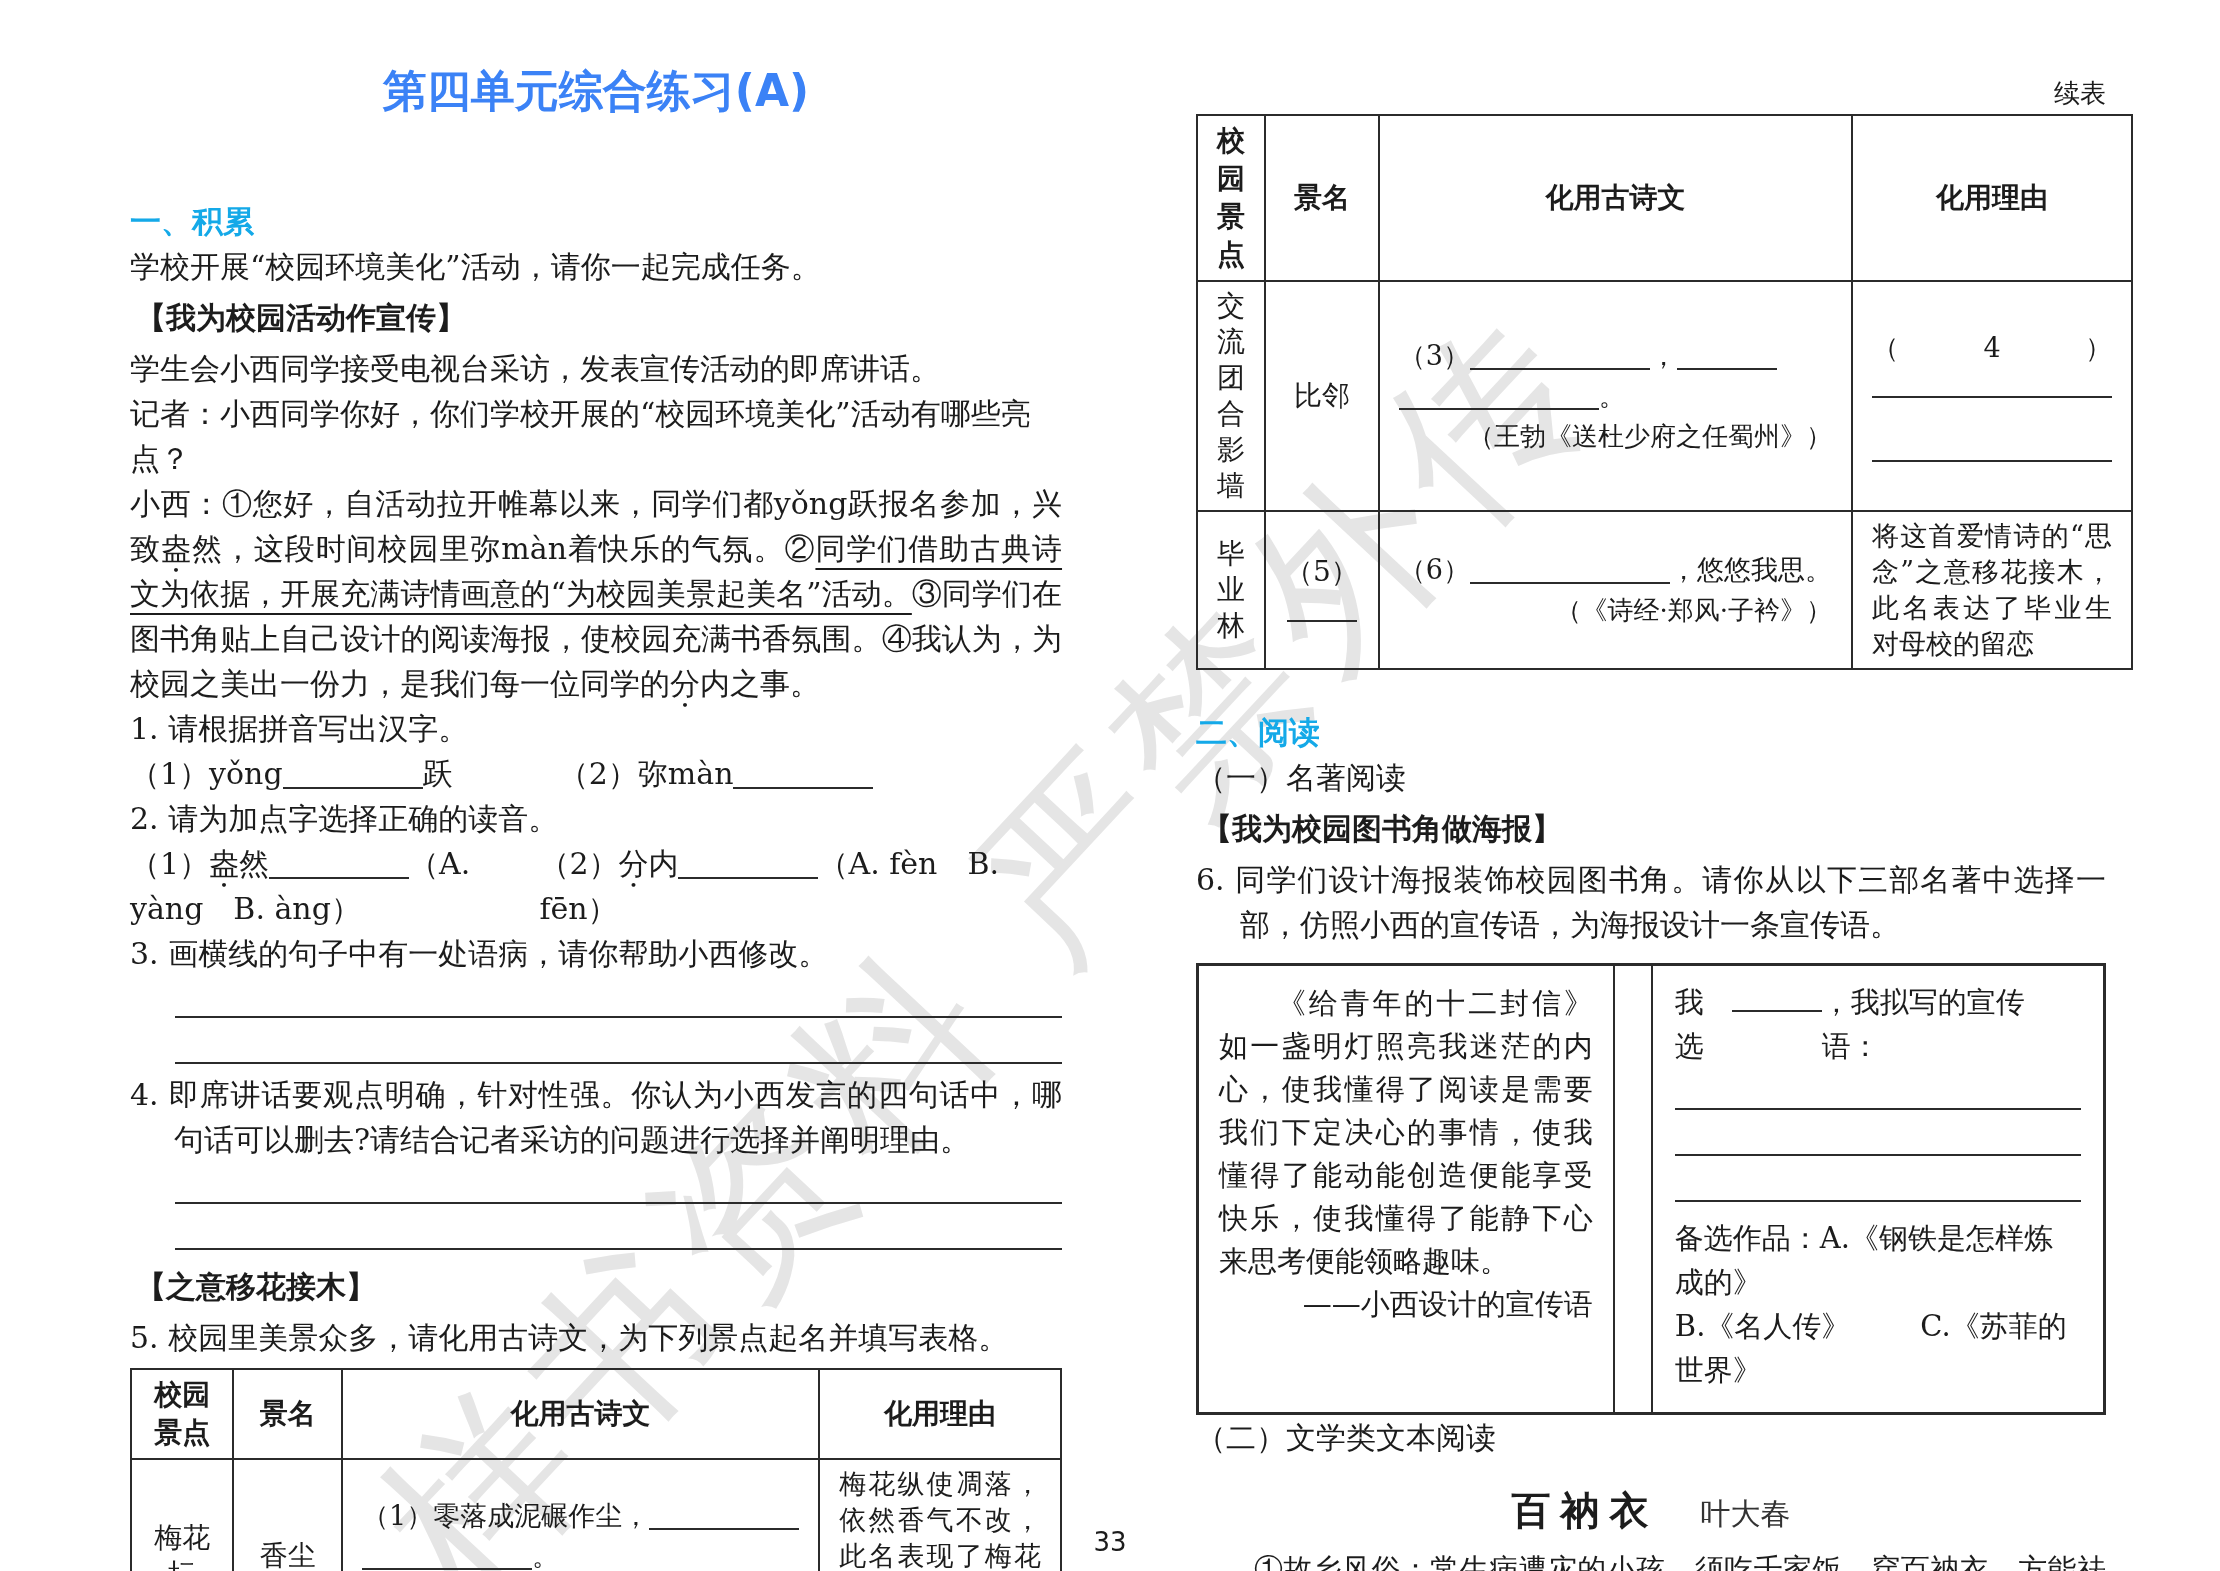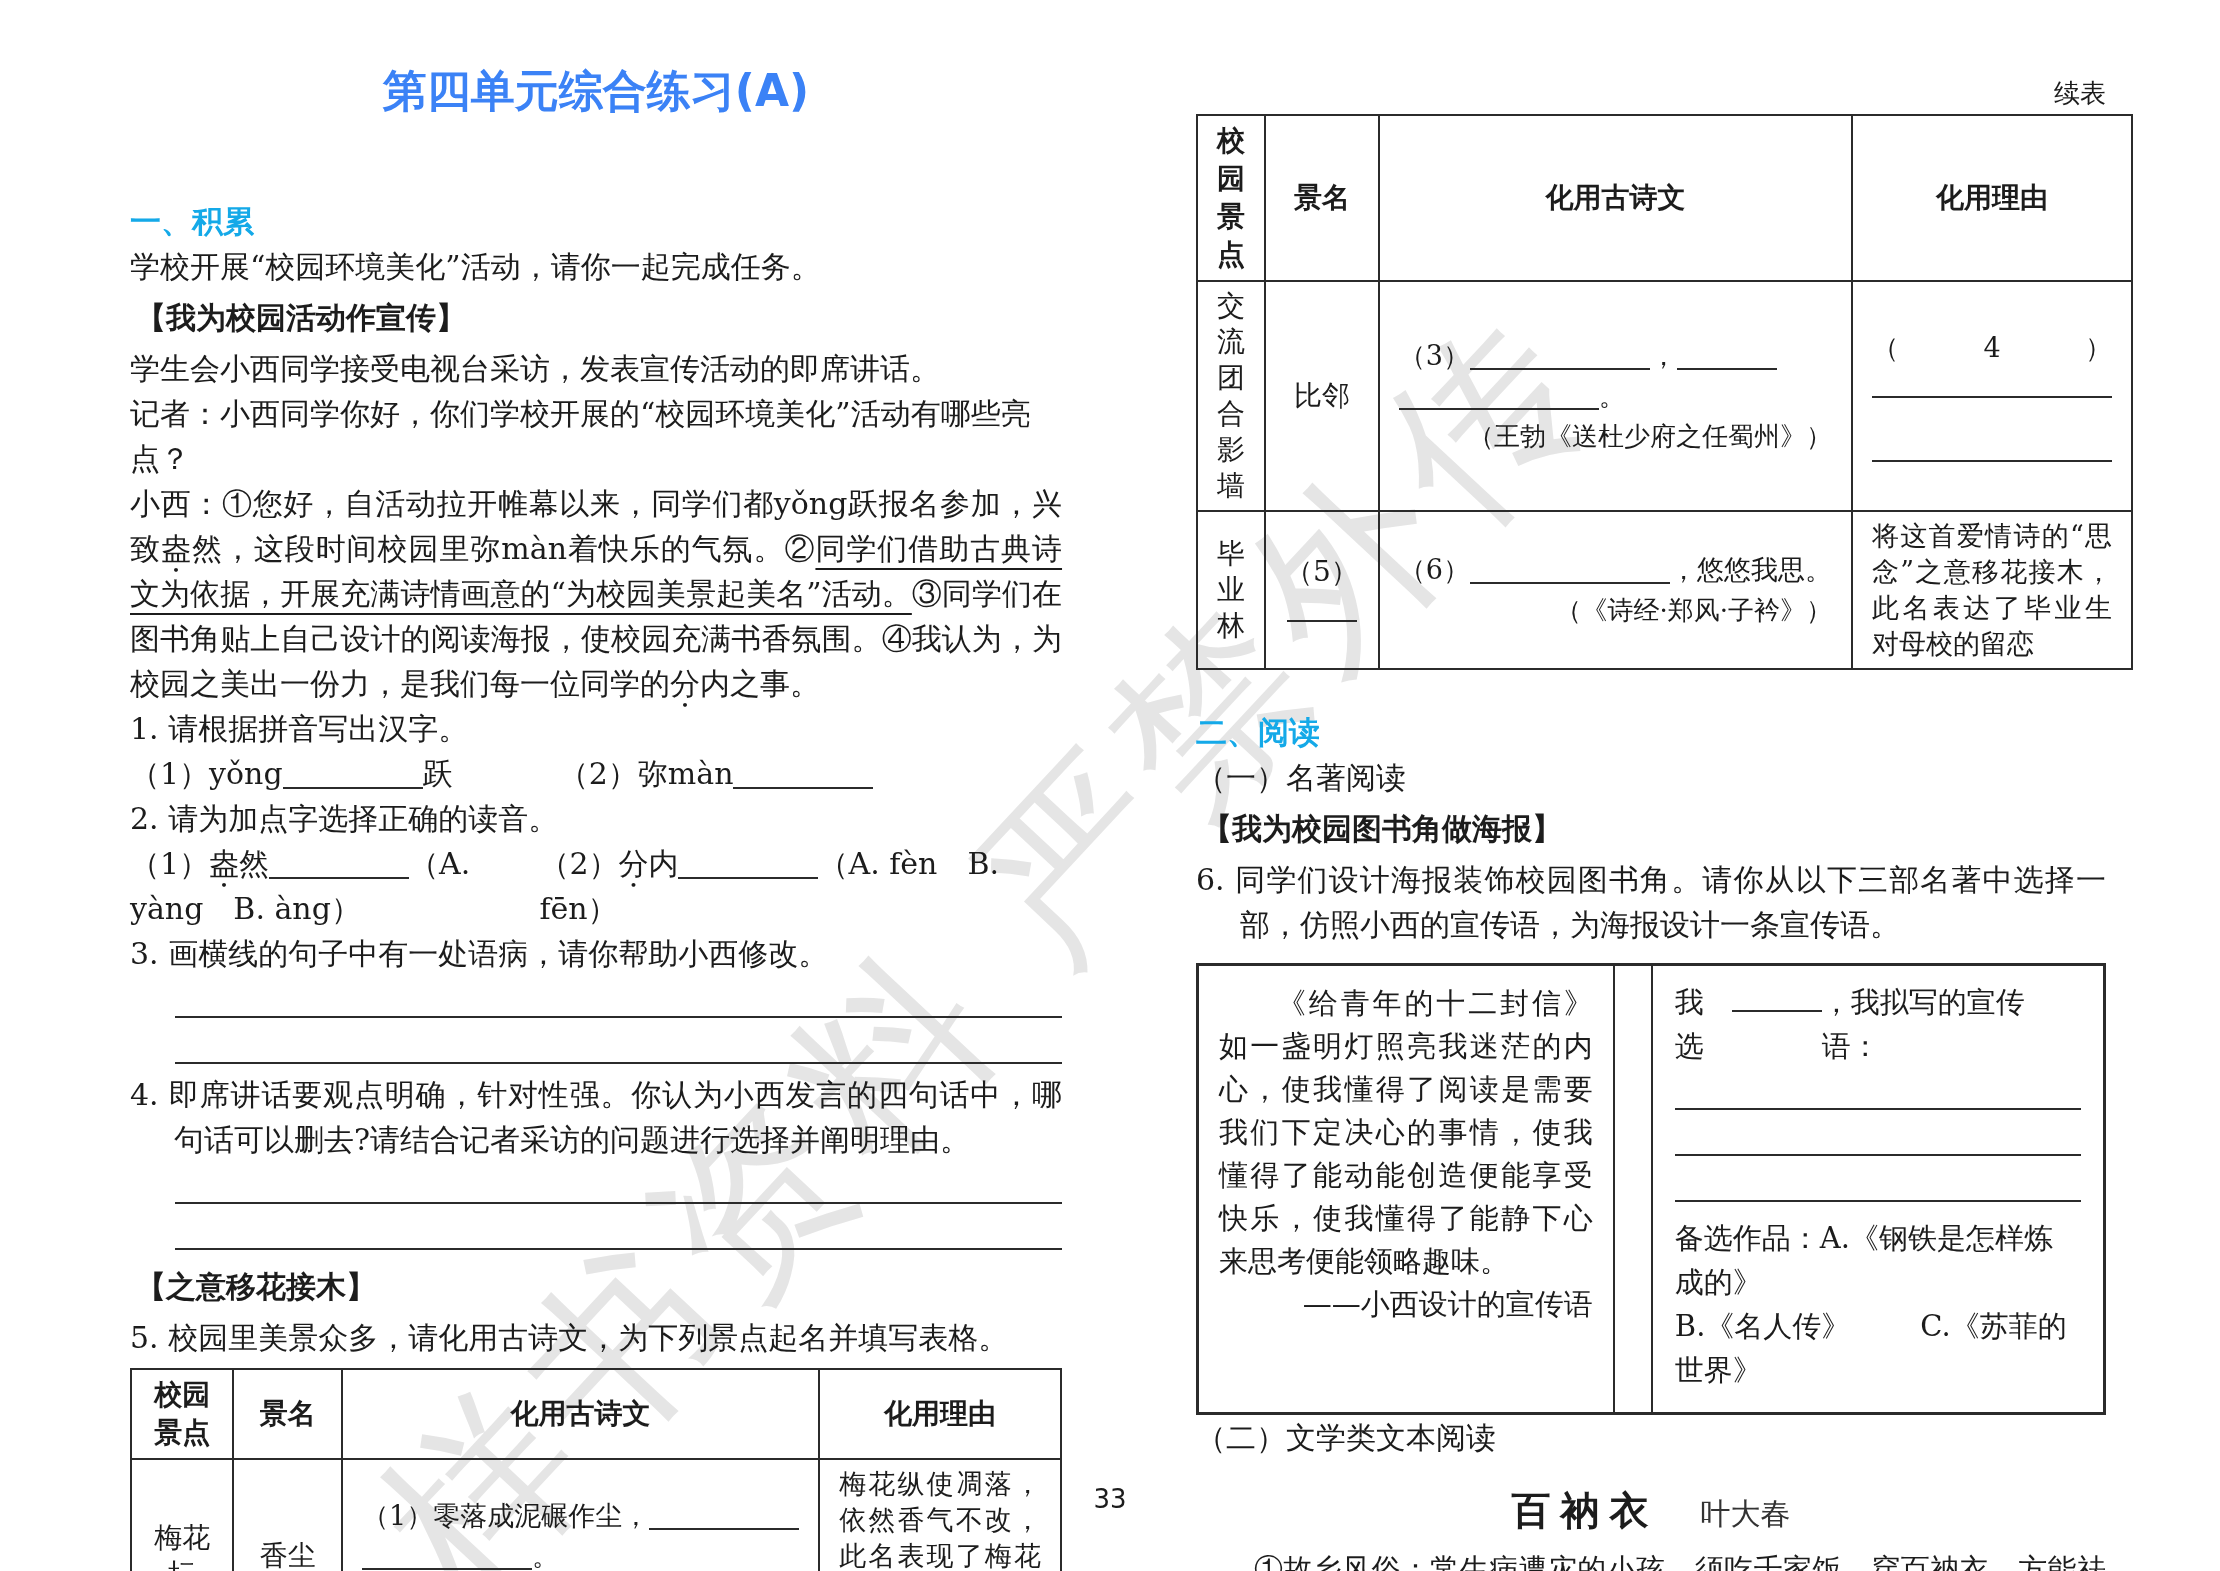--- a/index.html
+++ b/index.html
@@ -56,21 +56,21 @@
   .sel-line{display:flex;align-items:baseline;font-size:29px;line-height:44px;}
   .bkf{flex:1;border-bottom:2px solid #2b2b2b;align-self:stretch;margin-bottom:8px;}
   .opt{margin:0;font-size:29px;line-height:44px;}
   .opt-c{margin-left:70px;}
   
   .story-head{margin:24px 0 8px;text-align:center;}
   .story-title{font-size:39px;font-weight:bold;letter-spacing:10px;
     font-family:"DejaVu Sans","Liberation Sans",sans-serif;}
   .story-author{font-size:30px;margin-left:42px;color:#333;}
   .story-p{margin:0;font-size:29px;line-height:47px;text-align:justify;text-indent:2em;}
-  .page-num{position:absolute;left:1080px;top:1484px;width:60px;text-align:center;
+  .page-num{position:absolute;left:1080px;top:1527px;width:60px;text-align:center;
     font-size:26px;font-family:"DejaVu Sans","Liberation Sans",sans-serif;z-index:1;}
   .mt8{margin-top:8px;}.mt14{margin-top:14px;}.mt26{}.mt40{margin-top:40px;}
 </style>
 </head>
 <body>
 
 <div class="sheet">
 
   <div class="watermark">样书资料 严禁外传</div>
 

